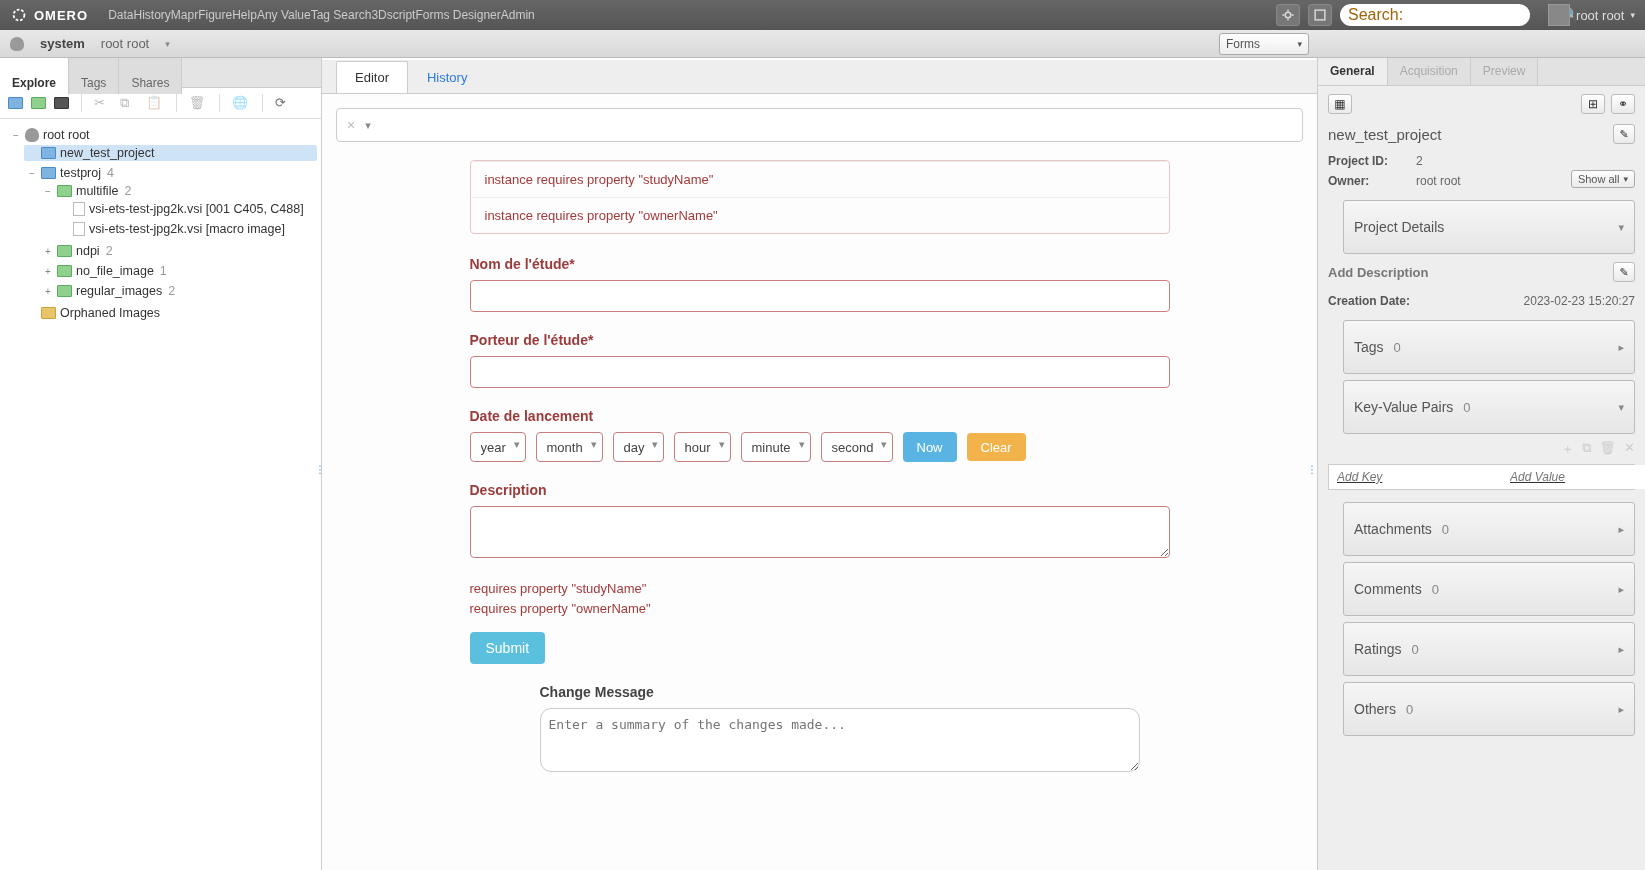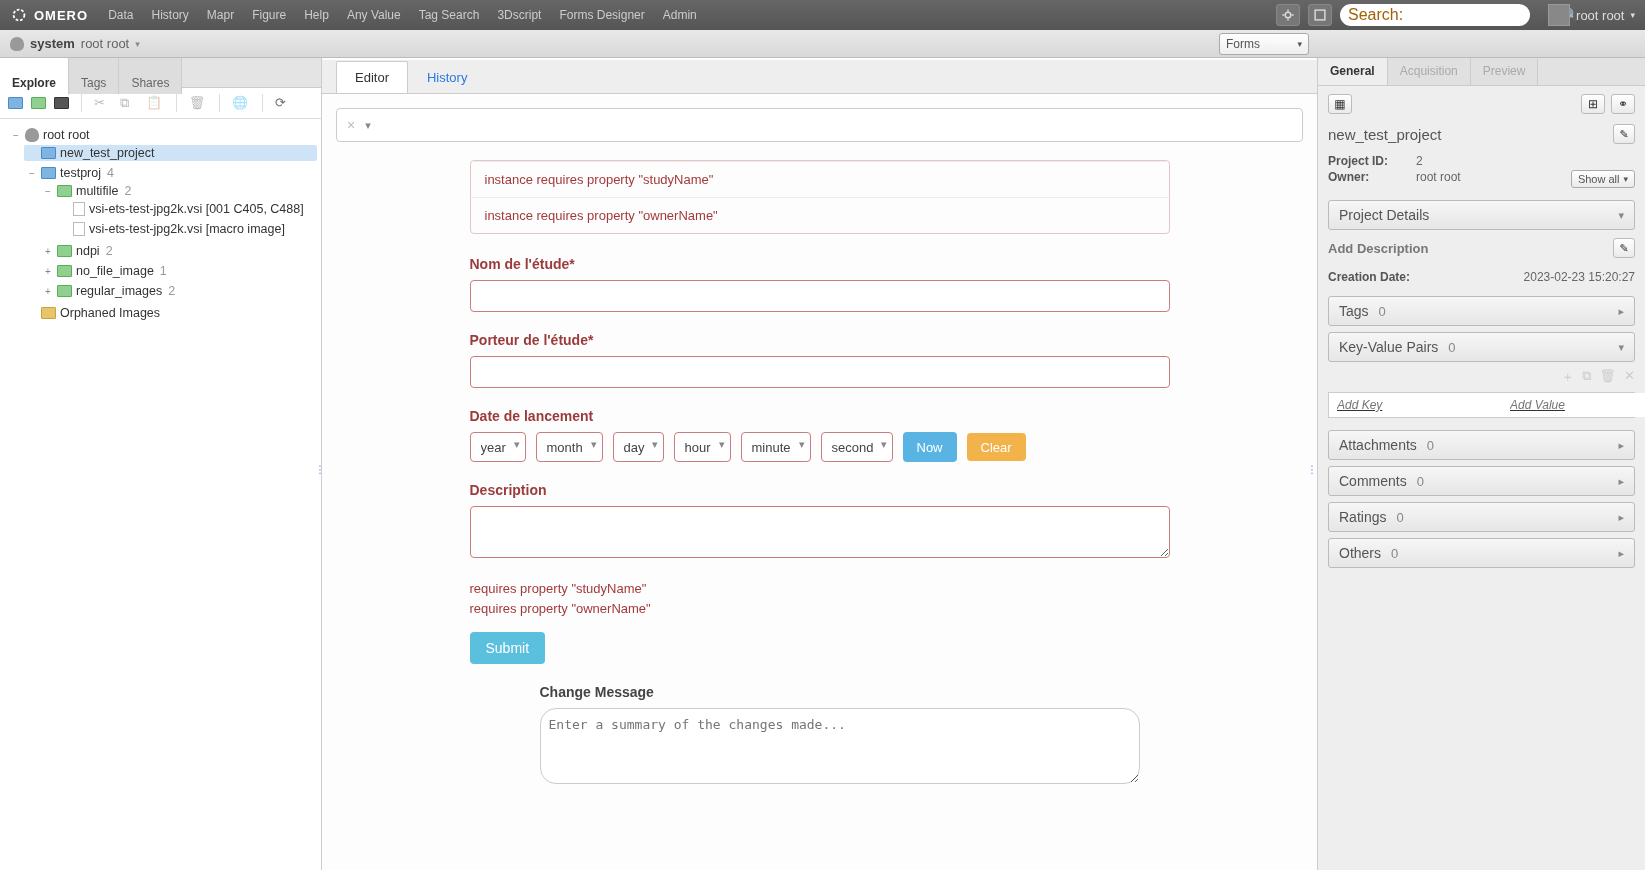--- a/index.html
+++ b/index.html
@@ -2,34 +2,34 @@
 <html><head>
 <meta charset="utf-8">
 <style>
 * { box-sizing: border-box; margin: 0; padding: 0; }
 body { font-family: Arial, Helvetica, sans-serif; font-size: 13px; background: #f0f0f0; color: #333; overflow: hidden; }
 
 
 .navbar { background: linear-gradient(#666, #555); height: 30px; display: flex; align-items: center; padding: 0 10px; color: #ccc; }
 .logo { display: flex; align-items: center; color: #fff; font-weight: bold; margin-right: 20px; letter-spacing: 1px; }
 .logo svg { width: 18px; height: 18px; margin-right: 6px; }
-.nav-items { display: flex; gap: 18px; }
+.nav-items { display: flex; }
 .nav-items a { color: #ccc; text-decoration: none; font-size: 12px; }
 .nav-spacer { flex: 1; }
 .nav-right { display: flex; align-items: center; gap: 8px; }
 .nav-icon-btn { background: #777; border: 1px solid #888; width: 24px; height: 22px; border-radius: 3px; display: flex; align-items: center; justify-content: center; }
 .search-box { background: #fff; border-radius: 12px; height: 22px; width: 190px; display: flex; align-items: center; padding: 0 8px; }
 .search-box input { border: none; outline: none; flex: 1; font-size: 12px; background: transparent; }
 .search-box .s-icon { color: #aaa; font-size: 14px; }
 .user-area { display: flex; align-items: center; gap: 6px; color: #ddd; margin-left: 10px; }
 .user-area .avatar { width: 22px; height: 22px; background: #888; border: 1px solid #999; }
 
 
 .subheader { background: linear-gradient(#e8e8e8, #d8d8d8); height: 28px; display: flex; align-items: center; border-bottom: 1px solid #bbb; }
-.bc-left { display: flex; align-items: center; gap: 6px; padding: 0 10px; width: 322px; }
+.bc-left { display: flex; align-items: center; gap: 16px; padding: 0 10px; width: 322px; }
 .bc-left .grp { font-weight: bold; color: #444; }
 .bc-left .usr { color: #666; }
 .sub-spacer { flex: 1; }
 .forms-dd { margin-right: 8px; background: linear-gradient(#fff,#eee); border: 1px solid #aaa; border-radius: 3px; height: 22px; width: 90px; display: flex; align-items: center; padding: 0 6px; justify-content: space-between; font-size: 12px; color: #555; }
 
 
 .main { display: flex; height: calc(100vh - 58px); }
 .left-panel { width: 322px; background: #fff; border-right: 1px solid #ccc; display: flex; flex-direction: column; position: relative; }
 .lp-tabs { display: flex; background: #e4e4e4; border-bottom: 1px solid #ccc; height: 30px; }
 .lp-tab { padding: 18px 12px; font-size: 12px; color: #666; border-right: 1px solid #ccc; background: #ddd; cursor: pointer; }
@@ -69,41 +69,41 @@
 .date-row { display: flex; gap: 10px; align-items: center; margin-bottom: 20px; flex-wrap: wrap; }
 .date-sel { border: 1px solid #c97d7d; border-radius: 4px; height: 30px; padding: 0 18px 0 10px; font-size: 13px; color: #444; background: #fff; appearance: none; position: relative; }
 .sel-wrap { position: relative; }
 .sel-wrap::after { content: "▾"; position: absolute; right: 6px; top: 6px; font-size: 11px; color: #888; pointer-events: none; }
 .btn-now { background: #59b4e4; border: none; color: #fff; border-radius: 4px; height: 30px; padding: 0 14px; font-size: 13px; }
 .btn-clear { background: #f1b34a; border: none; color: #fff; border-radius: 4px; height: 28px; padding: 0 14px; font-size: 13px; }
 .req-msg { color: #a33a3a; font-size: 13px; line-height: 1.5; margin-bottom: 14px; }
 .btn-submit { background: #5bc0de; border: none; color: #fff; border-radius: 4px; padding: 8px 16px; font-size: 14px; margin-bottom: 20px; }
 .change-msg-wrap { margin-left: 70px; max-width: 600px; }
 .change-msg-label { font-weight: bold; color: #444; margin-bottom: 8px; font-size: 14px; }
-.change-msg-ta { width: 100%; border: 1px solid #ccc; border-radius: 16px; height: 76px; padding: 8px; font-size: 13px; color: #666; resize: vertical; }
+.change-msg-ta { width: 100%; border: 1px solid #ccc; border-radius: 11px; height: 64px; padding: 8px; font-size: 13px; color: #666; resize: vertical; }
 .center-panel .cp-splitter { position: absolute; right: 0; top: 50%; color: #4a90e2; font-size: 10px; }
 
 
 .right-panel { width: 328px; background: #eee; border-left: 1px solid #ccc; display: flex; flex-direction: column; overflow: auto; }
 .rp-tabs { display: flex; border-bottom: 1px solid #ccc; background: #e2e2e2; height: 28px; }
 .rp-tab { padding: 6px 12px; font-size: 12px; color: #aaa; border-right: 1px solid #ccc; background: #e0e0e0; }
 .rp-tab.active { background: #eee; color: #333; font-weight: bold; }
 .rp-body { padding: 8px 10px; }
 .rp-iconrow { display: flex; justify-content: space-between; align-items: center; margin-bottom: 10px; }
 .rp-iconrow .left-ic, .rp-iconrow .right-ics { display: flex; gap: 6px; }
 .rp-mini-btn { width: 24px; height: 20px; border: 1px solid #bbb; background: linear-gradient(#fff,#eaeaea); border-radius: 3px; display: flex; align-items: center; justify-content: center; font-size: 12px; }
 .rp-title-row { display: flex; align-items: center; gap: 8px; margin-bottom: 10px; }
 .rp-title { flex: 1; font-size: 15px; color: #555; }
 .rp-edit-btn { width: 22px; height: 20px; border: 1px solid #bbb; background: linear-gradient(#fff,#eaeaea); border-radius: 3px; display: flex; align-items: center; justify-content: center; font-size: 11px; }
 .rp-meta { font-size: 12px; color: #555; margin-bottom: 12px; }
-.rp-meta .row { display: flex; margin-bottom: 2px; align-items: flex-start; }
+.rp-meta .row { display: flex; margin-bottom: 2px; align-items: flex-end; }
 .rp-meta .k { width: 88px; font-weight: bold; }
 .rp-meta .v { color: #666; }
 .show-all { margin-left: auto; background: linear-gradient(#fff,#eaeaea); border: 1px solid #aaa; border-radius: 3px; font-size: 11px; padding: 2px 6px; display: flex; align-items: center; gap: 4px; }
-.accordion { background: linear-gradient(#f6f6f6,#e6e6e6); border: 1px solid #bbb; border-radius: 3px; padding: 6px 10px; margin-bottom: 6px; display: flex; align-items: center; font-size: 14px; color: #555; }
+.accordion { background: linear-gradient(#f6f6f6,#e6e6e6); border: 1px solid #bbb; border-radius: 3px; padding: 18px 10px; margin-bottom: 6px; display: flex; align-items: center; font-size: 14px; color: #555; margin-left: 15px; }
 .accordion .acc-count { color: #888; margin-left: 10px; font-size: 13px; }
 .accordion .acc-caret { margin-left: auto; color: #888; font-size: 11px; }
 .add-desc-row { display: flex; align-items: center; margin: 8px 0 12px; }
 .add-desc-row .lbl { flex: 1; color: #777; font-size: 13px; font-weight: bold; }
 .creation-row { display: flex; font-size: 12px; color: #555; margin-bottom: 12px; }
 .creation-row .k { font-weight: bold; flex: 0 0 130px; }
 .creation-row .v { color: #666; margin-left: auto; }
 .kv-toolbar { display: flex; justify-content: flex-end; gap: 8px; margin: 6px 0; }
 .kv-toolbar .ic { color: #ccc; font-size: 13px; }
 .kv-inputs { display: flex; border: 1px solid #ccc; background: #fff; height: 26px; margin-bottom: 12px; text-decoration: underline; }

